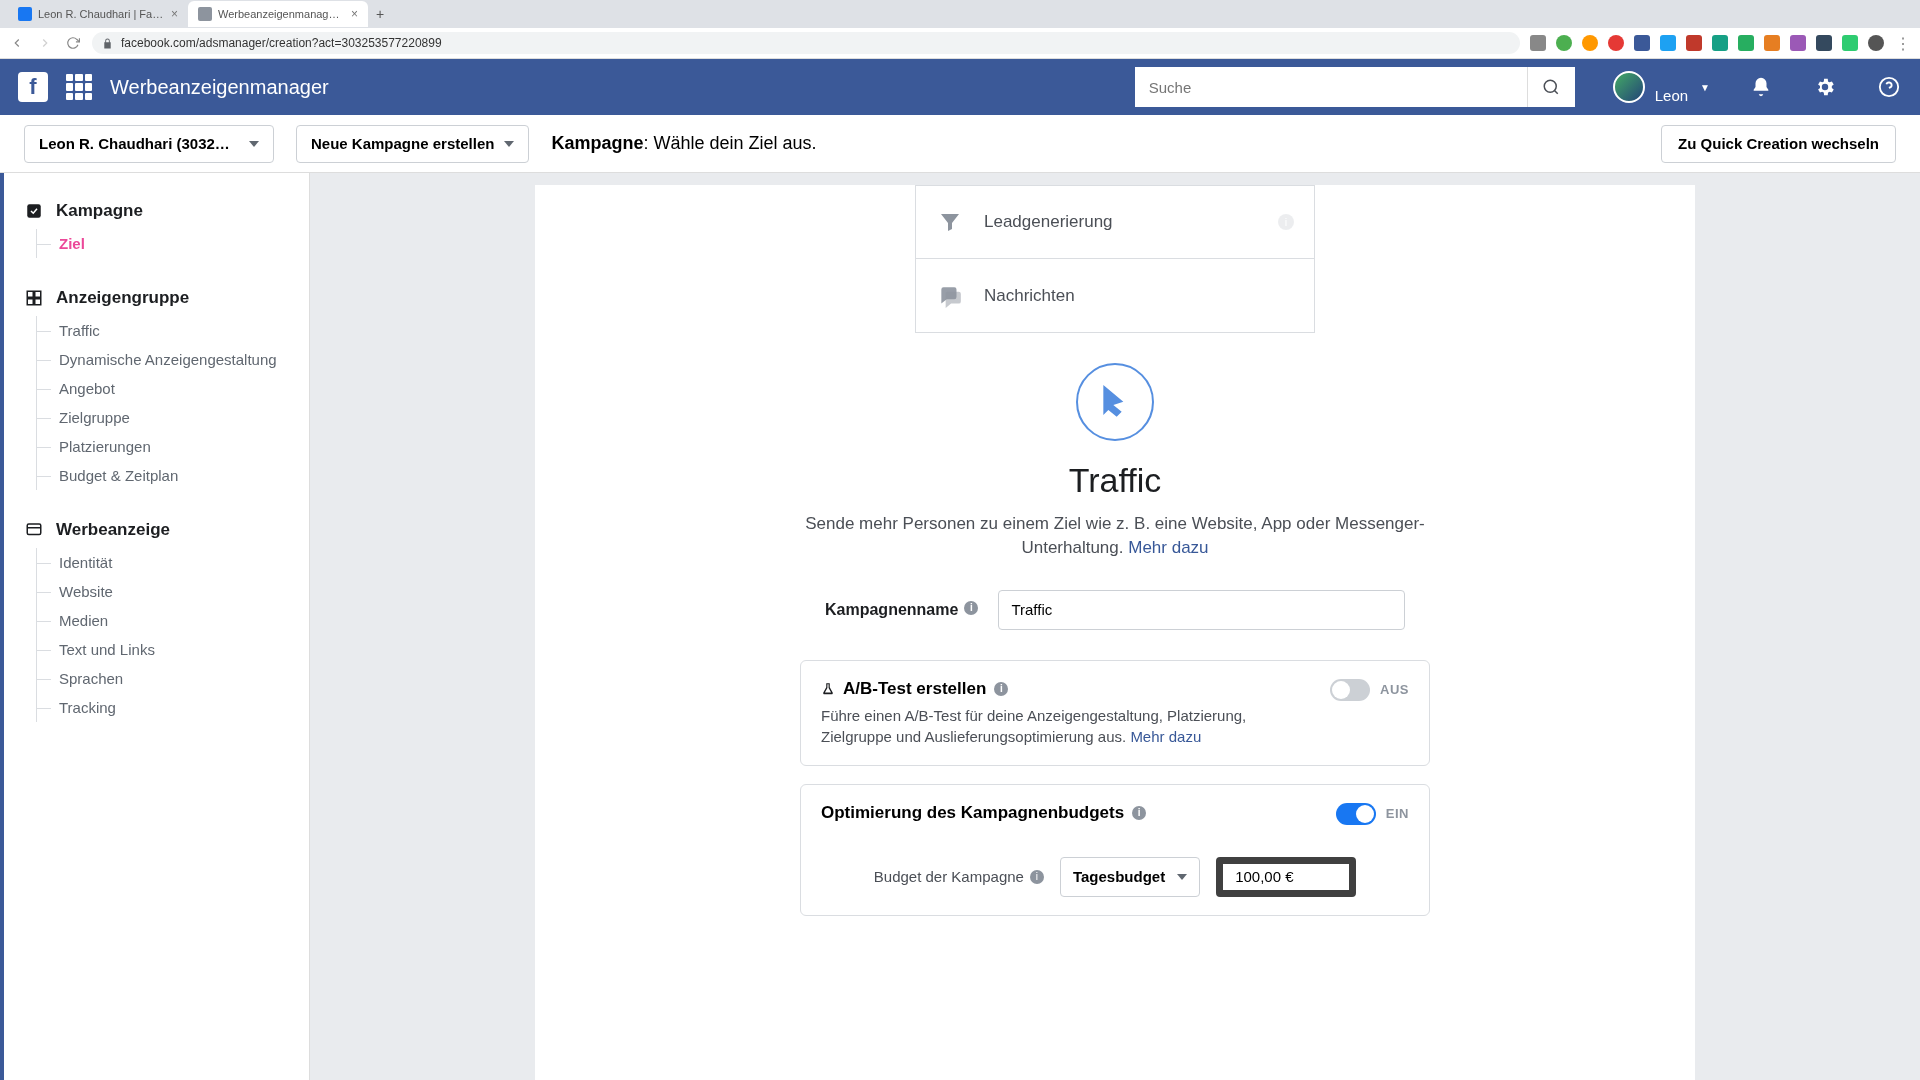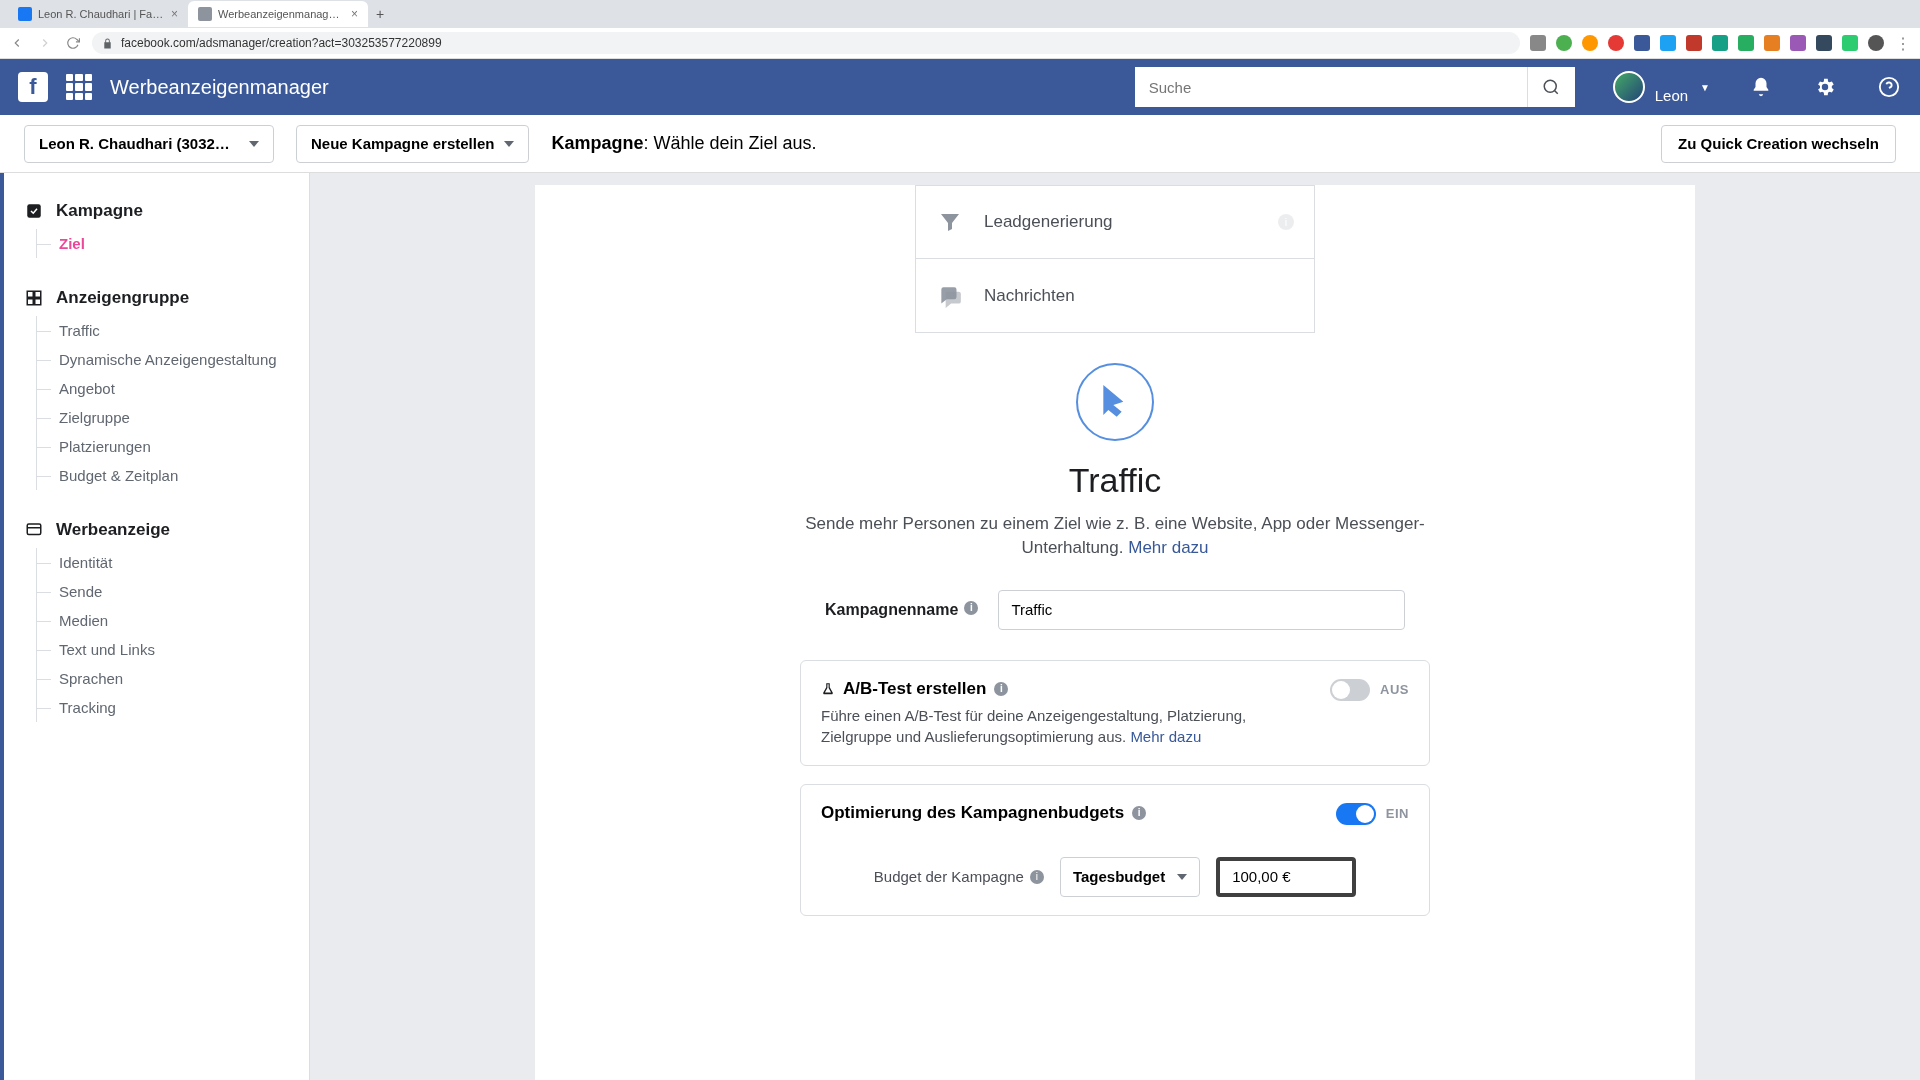--- a/index.html
+++ b/index.html
@@ -93,21 +93,21 @@
 .toggle.off { background: #ccd0d5; }
 .toggle.on { background: #1877f2; }
 .toggle::after { content: ''; position: absolute; width: 18px; height: 18px; border-radius: 50%; background: #fff; top: 2px; }
 .toggle.off::after { left: 2px; }
 .toggle.on::after { right: 2px; }
 .toggle-label { font-size: 13px; font-weight: 700; color: #8d949e; letter-spacing: 0.5px; }
 
 .budget-row { display: flex; align-items: center; gap: 16px; margin-top: 28px; justify-content: center; }
 .budget-label { font-size: 15px; color: #4b4f56; display: flex; align-items: center; gap: 6px; }
 .budget-dd { height: 40px; border: 1px solid #ccd0d5; border-radius: 4px; padding: 0 12px; display: flex; align-items: center; gap: 12px; font-size: 15px; font-weight: 700; }
-.budget-input { height: 40px; border: 4px solid #404040; border-radius: 4px; padding: 0 12px; font-size: 15px; width: 140px; }
+.budget-input { height: 40px; border: 7px solid #404040; border-radius: 4px; padding: 0 12px; font-size: 15px; width: 140px; }
 
 .caret-down { display: inline-block; width: 0; height: 0; border-left: 5px solid transparent; border-right: 5px solid transparent; border-top: 6px solid #606770; }
 
 svg { display: block; }
 </style>
 </head>
 <body>
 
 <div class="browser-chrome">
   <div class="tab-strip">
@@ -295,21 +295,21 @@
               <line x1="3" y1="9" x2="21" y2="9"></line>
             </svg>
         </div>
         <span>Werbeanzeige</span>
       </div>
       <div class="side-items">
         <div class="side-item">
             <span>Identität</span>
           </div>
         <div class="side-item">
-            <span>Sende</span>
+            <span>Website</span>
           </div>
         <div class="side-item">
             <span>Medien</span>
           </div>
         <div class="side-item">
             <span>Text und Links</span>
           </div>
         <div class="side-item">
             <span>Sprachen</span>
           </div>

